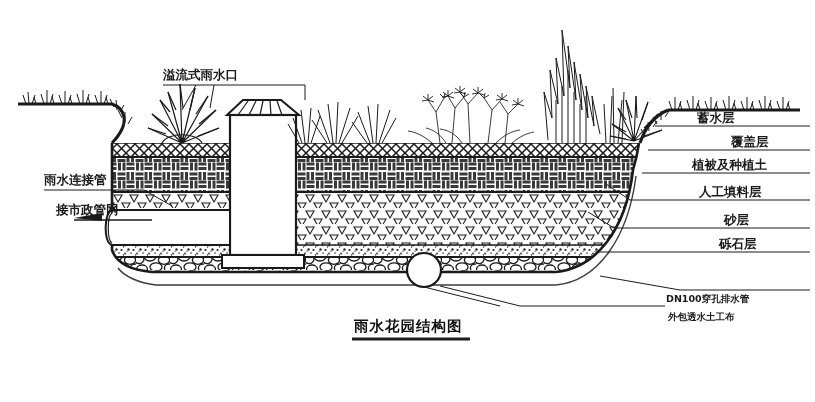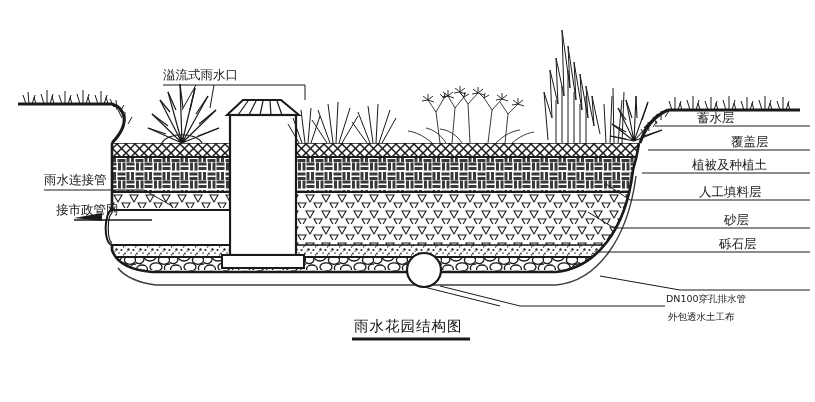--- a/index.html
+++ b/index.html
@@ -1,18 +1,18 @@
 <!DOCTYPE html>
 <html><head>
 <meta charset="utf-8">
 <style>
   html,body{margin:0;padding:0;background:#ffffff;}
   body{width:815px;height:402px;overflow:hidden;
        font-family:"DejaVu Sans","Liberation Sans",sans-serif;}
-  #stage{position:relative;width:815px;height:402px;background:#fff;}
+  #stage{position:relative;width:815px;height:402px;background:#fff;font-weight:bold;}
   svg{display:block;}
   .lbl{font-size:12.5px;fill:#1a1a1a;font-family:"DejaVu Sans","Liberation Sans",sans-serif;}
   .lbl-sm{font-size:9.5px;fill:#1a1a1a;font-family:"DejaVu Sans","Liberation Sans",sans-serif;}
   .title{font-size:14.5px;fill:#111;letter-spacing:1px;
          font-family:"DejaVu Sans","Liberation Sans",sans-serif;}
 </style>
 </head>
 <body>
 
 <div id="stage">

